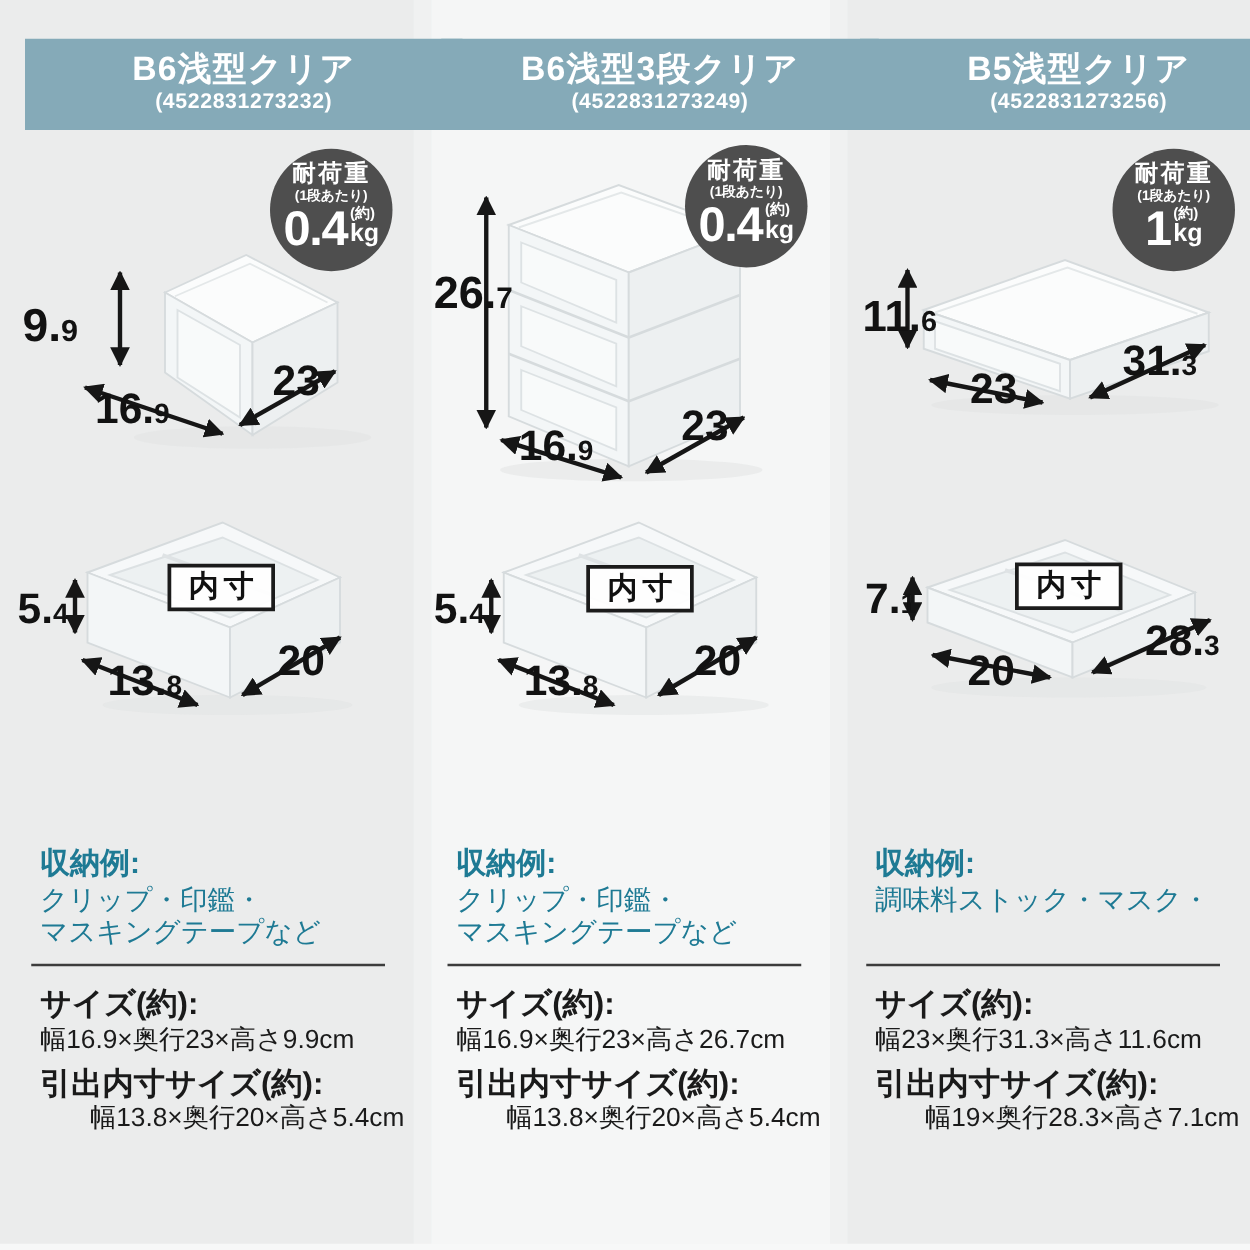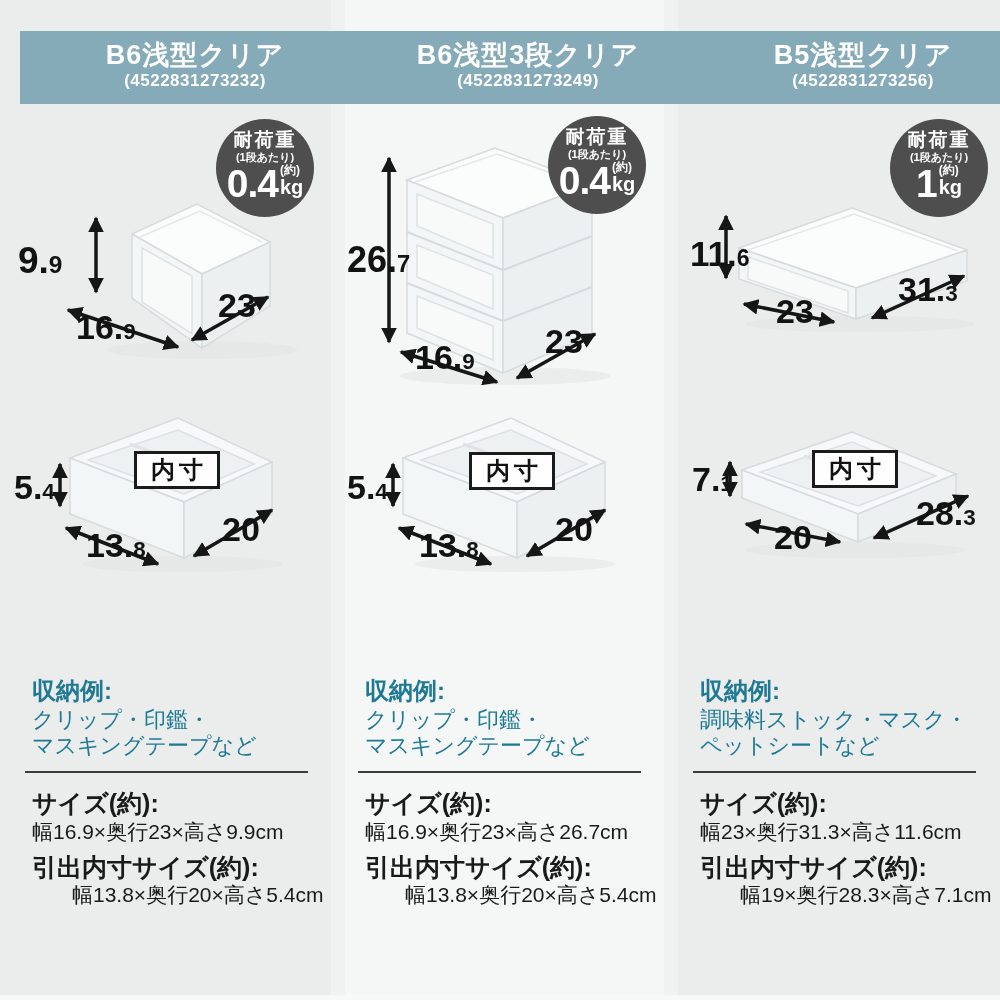--- a/index.html
+++ b/index.html
@@ -171,21 +171,21 @@
       <line x1="62" y1="155" x2="158" y2="193" stroke="#d6dbdd" stroke-width="2"></line>
       <line x1="158" y1="142" x2="247" y2="108" stroke="#d6dbdd" stroke-width="2"></line>
       <line x1="158" y1="193" x2="247" y2="159" stroke="#d6dbdd" stroke-width="2"></line>
       <polygon points="72,66 148,96 148,130 72,98" fill="#f8fafa" stroke="#dde2e4" stroke-width="1.5"></polygon>
       <polygon points="72,117 148,147 148,181 72,149" fill="#f8fafa" stroke="#dde2e4" stroke-width="1.5"></polygon>
       <polygon points="72,168 148,198 148,232 72,200" fill="#f8fafa" stroke="#dde2e4" stroke-width="1.5"></polygon>
       <line x1="44" y1="30" x2="44" y2="214" stroke="#161616" stroke-width="3.5" marker-start="url(#ah2)" marker-end="url(#ah2)"></line>
       <line x1="56" y1="224" x2="152" y2="254" stroke="#161616" stroke-width="3.5" marker-start="url(#ah2)" marker-end="url(#ah2)"></line>
       <line x1="172" y1="250" x2="250" y2="206" stroke="#161616" stroke-width="3.5" marker-start="url(#ah2)" marker-end="url(#ah2)"></line>
     </svg>
-    <div class="dim" style="left:2px;top:88px;font-size:36px;margin-top:26px;"><span>26.</span><span class="dec">7</span></div>
+    <div class="dim" style="left:2px;top:88px;font-size:36px;"><span>26.</span><span class="dec">7</span></div>
     <div class="dim" style="left:70px;top:212px;font-size:34px;"><span>16.</span><span class="dec">9</span></div>
     <div class="dim" style="left:200px;top:196px;font-size:34px;">23</div>
   </div>
 
   <div class="fig" style="top:406px;height:175px;">
     <svg width="320" height="175" viewBox="0 0 320 175">
       <defs>
           <marker id="ah5" viewBox="0 0 10 10" refX="9" refY="5" markerWidth="4.5" markerHeight="4.5" orient="auto-start-reverse">
             <path d="M0 0L10 5L0 10z" fill="#161616"></path>
           </marker>
@@ -274,19 +274,18 @@
       <line x1="194" y1="128" x2="288" y2="86" stroke="#161616" stroke-width="3.5" marker-start="url(#ah6)" marker-end="url(#ah6)"></line>
     </svg>
     <div class="inner-tag" style="left:132px;top:40px;">内寸</div>
     <div class="dim" style="left:12px;top:52px;font-size:34px;"><span>7.</span><span class="dec">1</span></div>
     <div class="dim" style="left:94px;top:110px;font-size:34px;">20</div>
     <div class="dim" style="left:236px;top:86px;font-size:34px;"><span>28.</span><span class="dec">3</span></div>
   </div>
 
   <div class="storage-heading">収納例:</div>
   <div class="storage-line1">調味料ストック・マスク・</div>
-  <div class="storage-line2">ペットシートなど</div>
   <div class="divider"></div>
   <div class="size-heading">サイズ(約):</div>
   <div class="size-value">幅23×奥行31.3×高さ11.6cm</div>
   <div class="isize-heading">引出内寸サイズ(約):</div>
   <div class="isize-value">幅19×奥行28.3×高さ7.1cm</div>
 </div>
 
 </body></html>

